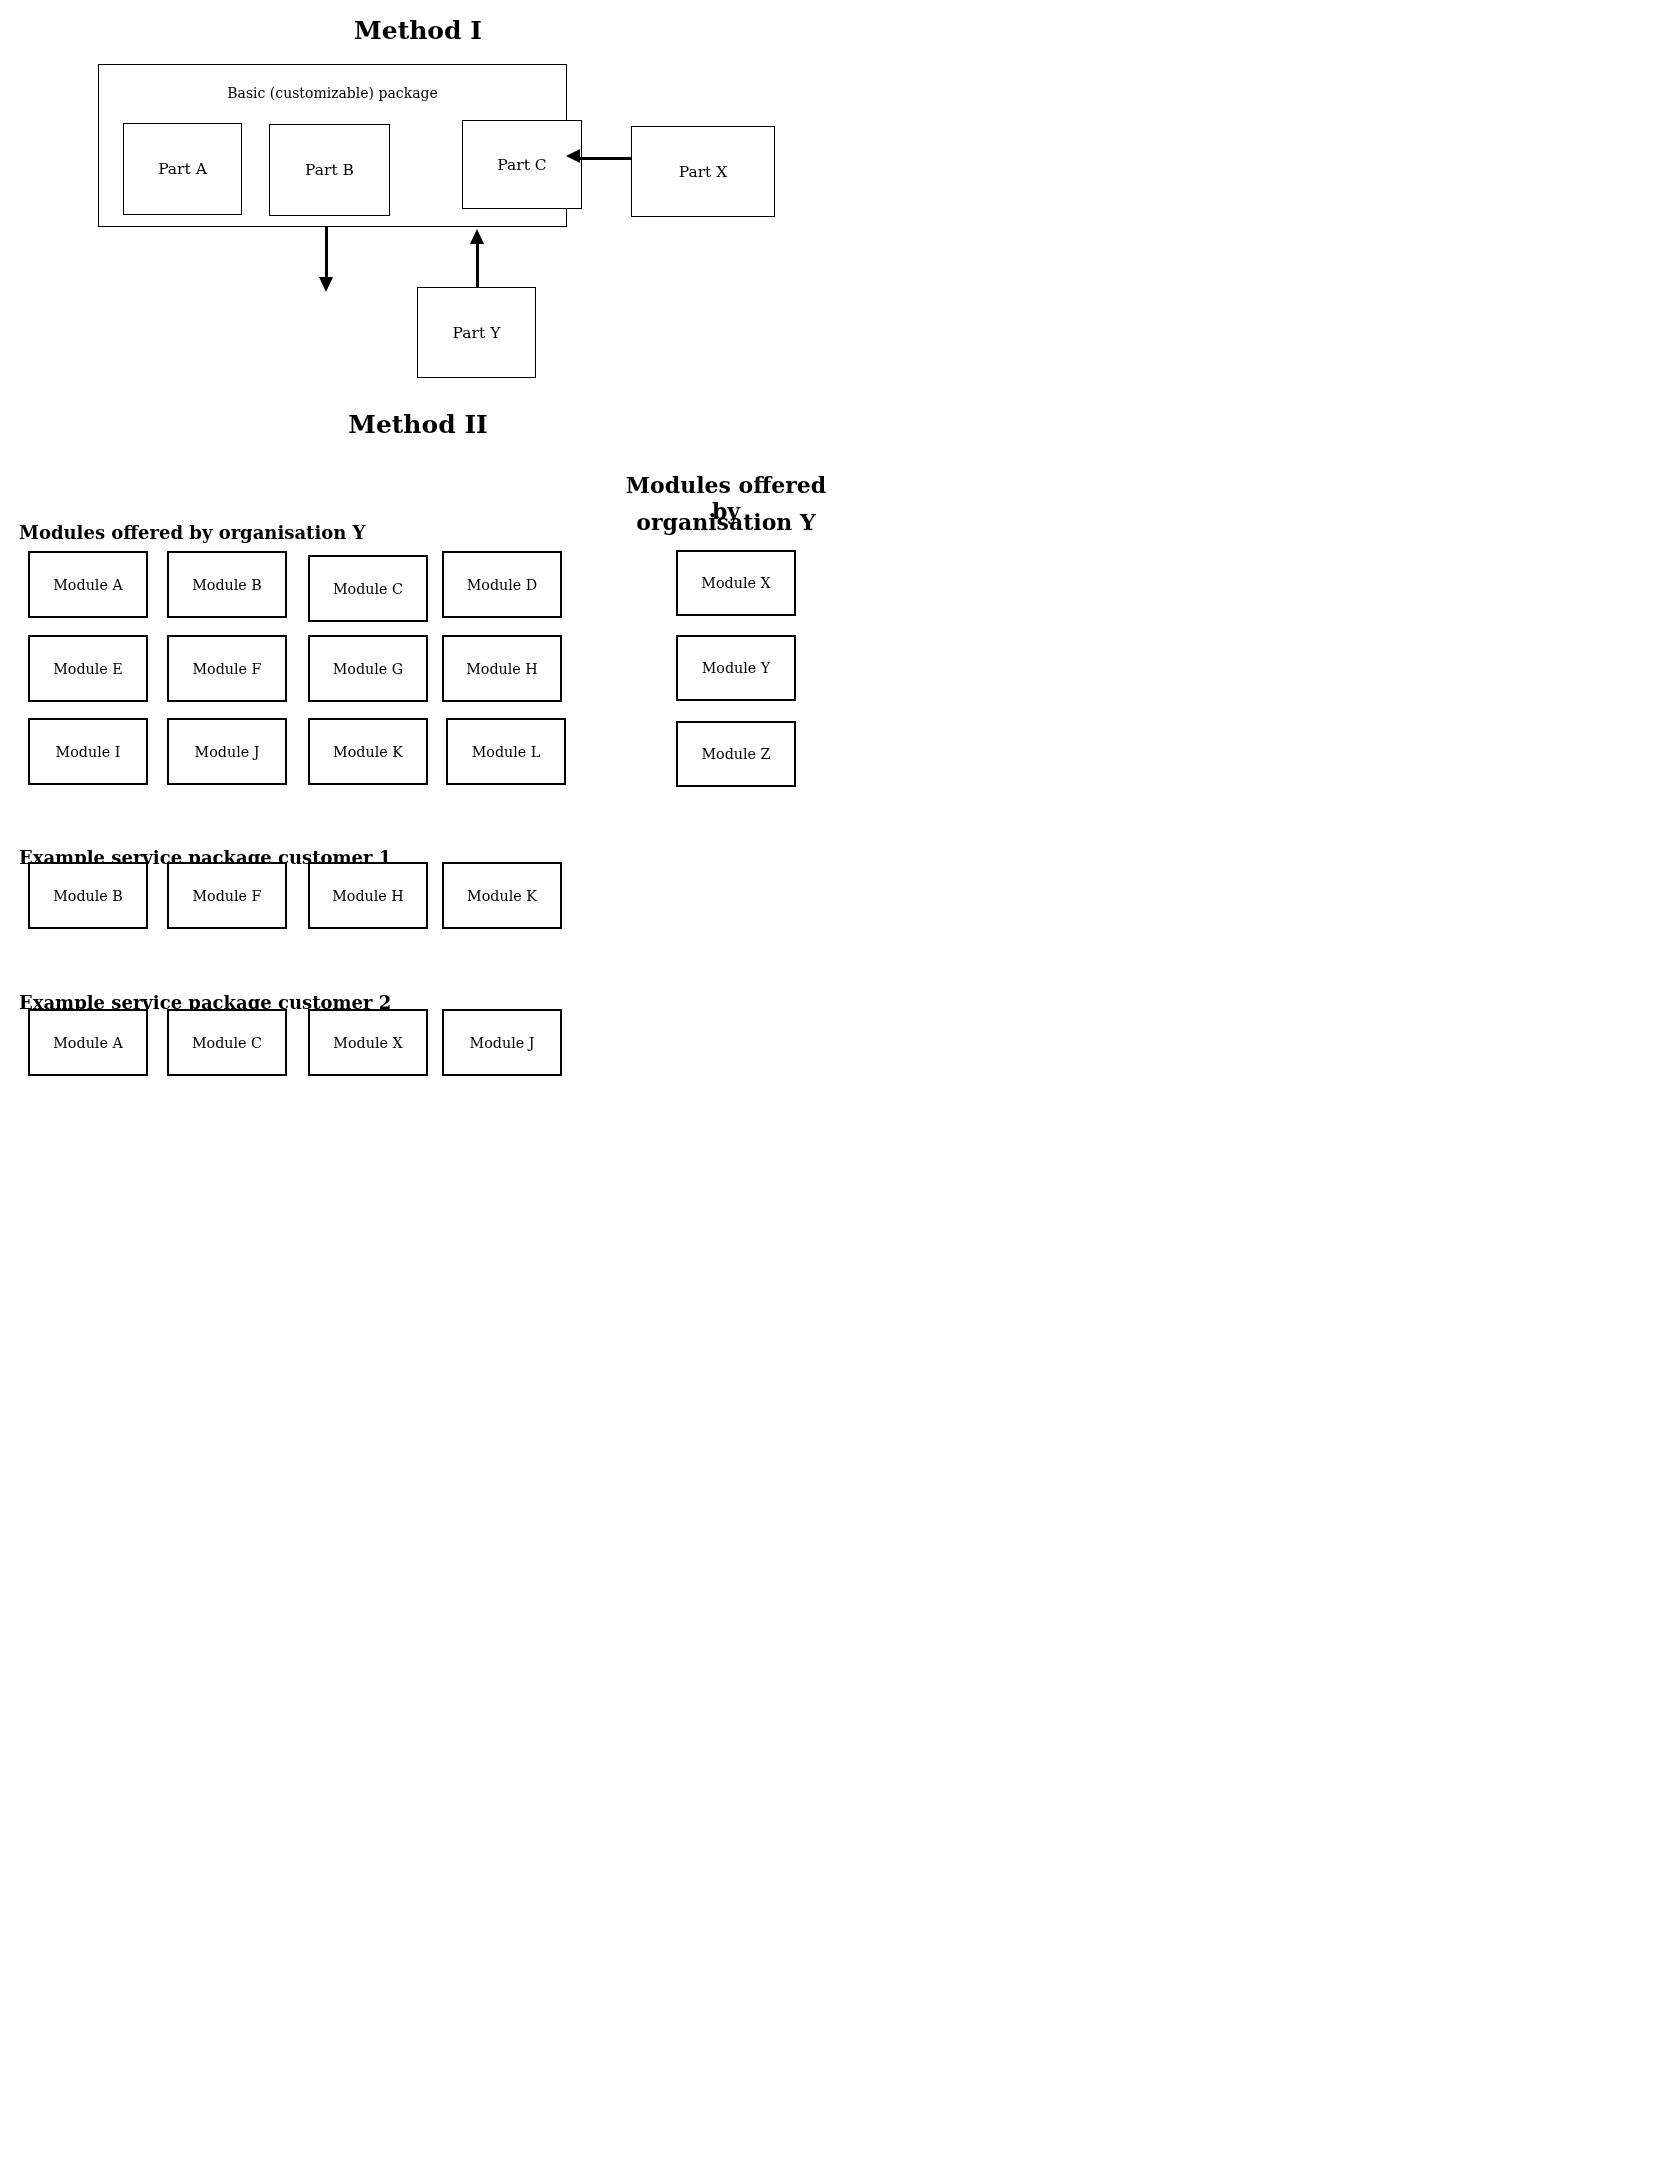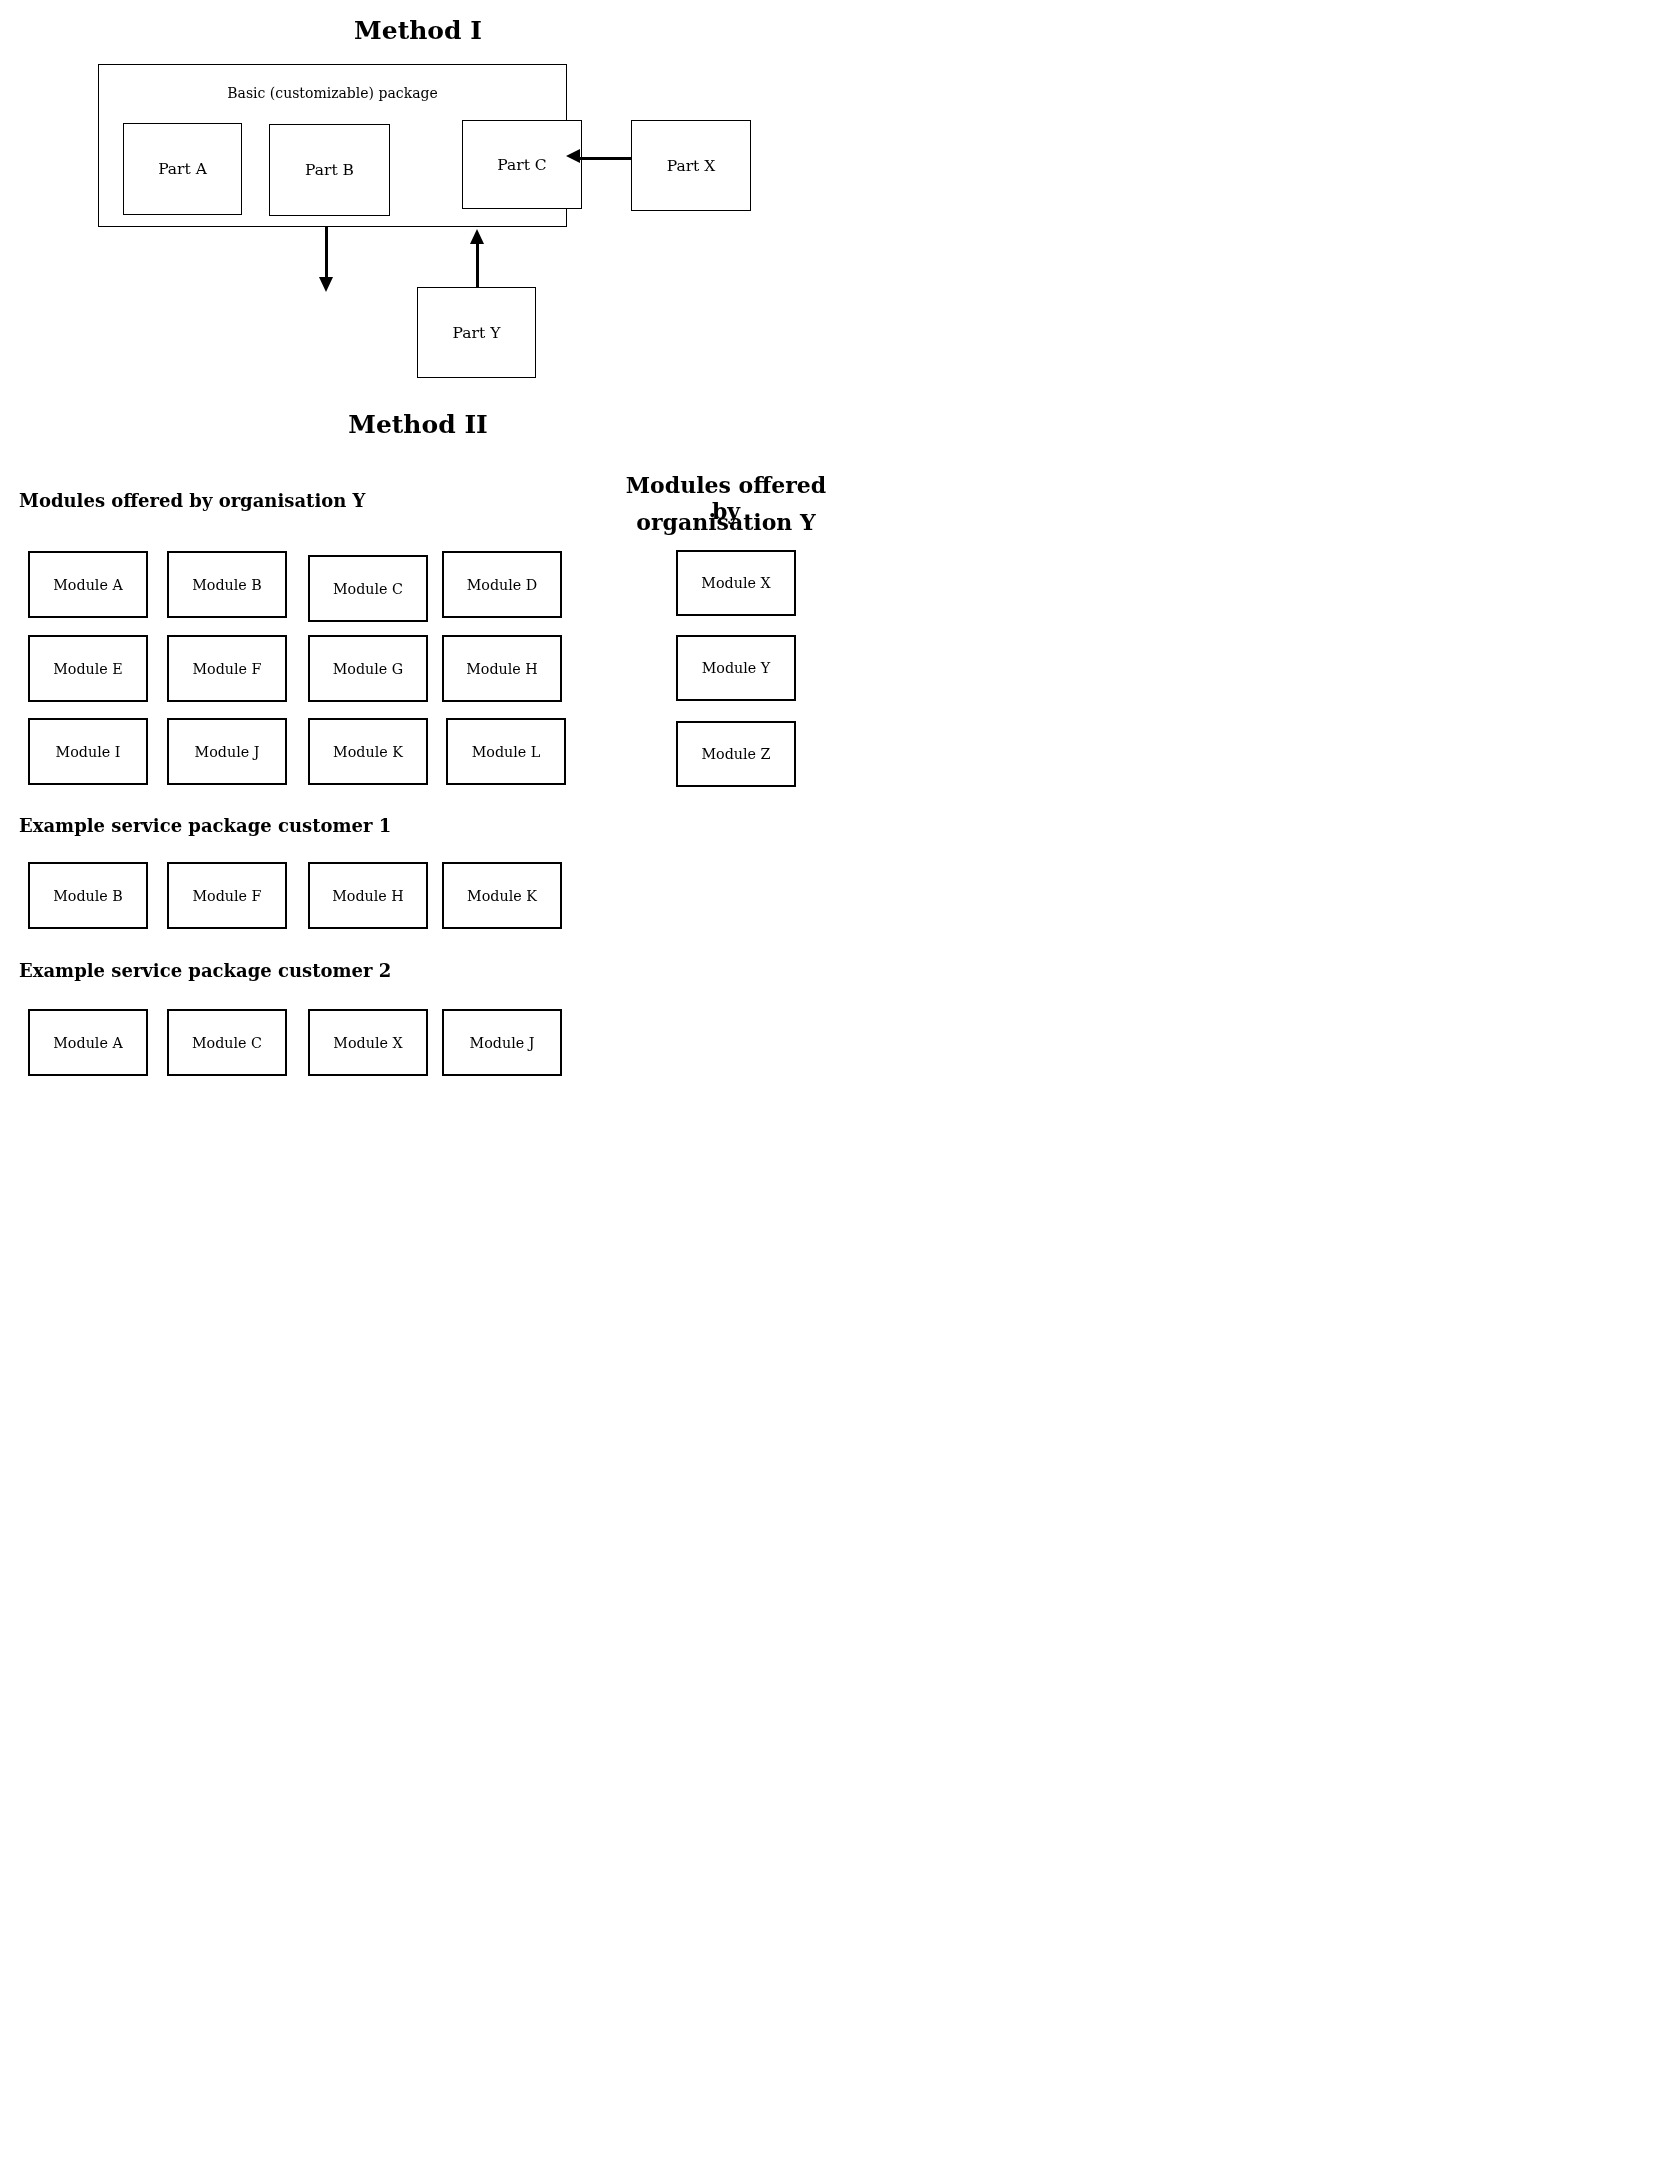--- a/index.html
+++ b/index.html
@@ -20,20 +20,21 @@
     font-weight: bold;
     font-size: 25px;
     line-height: 1.2;
   }
   .heading {
     position: absolute;
     font-weight: bold;
     font-size: 18px;
     line-height: 1.2;
     white-space: nowrap;
+    margin-top: 32px;
   }
   .box {
     position: absolute;
     box-sizing: border-box;
     border: 1.8px solid #000000;
     background: #ffffff;
     display: flex;
     align-items: center;
     justify-content: center;
     font-size: 15.5px;
@@ -72,21 +73,21 @@
 
   <div class="title" style="top:15.5px;">Method I</div>
 
   <div class="bigbox" style="left:98px; top:64px; width:469px; height:163px;"></div>
   <div class="pkg-label" style="left:98px; top:85px; width:469px;">Basic (customizable) package</div>
 
   <div class="box" style="left:123px; top:123px; width:119px; height:92px;">Part A</div>
   <div class="box" style="left:269px; top:124px; width:121px; height:92px;">Part B</div>
   <div class="box" style="left:414px; top:120px; width:120px; height:89px;margin-left:48px;">Part C</div>
 
-  <div class="box" style="left:631px; top:120px; width:120px; height:91px;">Part X</div>
+  <div class="box" style="left:631px; top:126px; width:144px; height:91px;">Part X</div>
   <div class="box" style="left:417px; top:287px; width:119px; height:91px;">Part Y</div>
 
   <div class="aline" style="left:580px; top:157px; width:51px; height:3px;"></div>
   <div class="ahead" style="left:566px; top:149px; border-right:14.3px solid #000; border-top:7.1px solid transparent; border-bottom:7.1px solid transparent;"></div>
 
   <div class="aline" style="left:325px; top:227px; width:3px; height:51px;"></div>
   <div class="ahead" style="left:319px; top:277px; border-top:15px solid #000; border-left:7.1px solid transparent; border-right:7.1px solid transparent;"></div>
 
   <div class="ahead" style="left:470px; top:229px; border-bottom:15px solid #000; border-left:7.1px solid transparent; border-right:7.1px solid transparent;"></div>
   <div class="aline" style="left:476px; top:242px; width:3px; height:45px;"></div>

